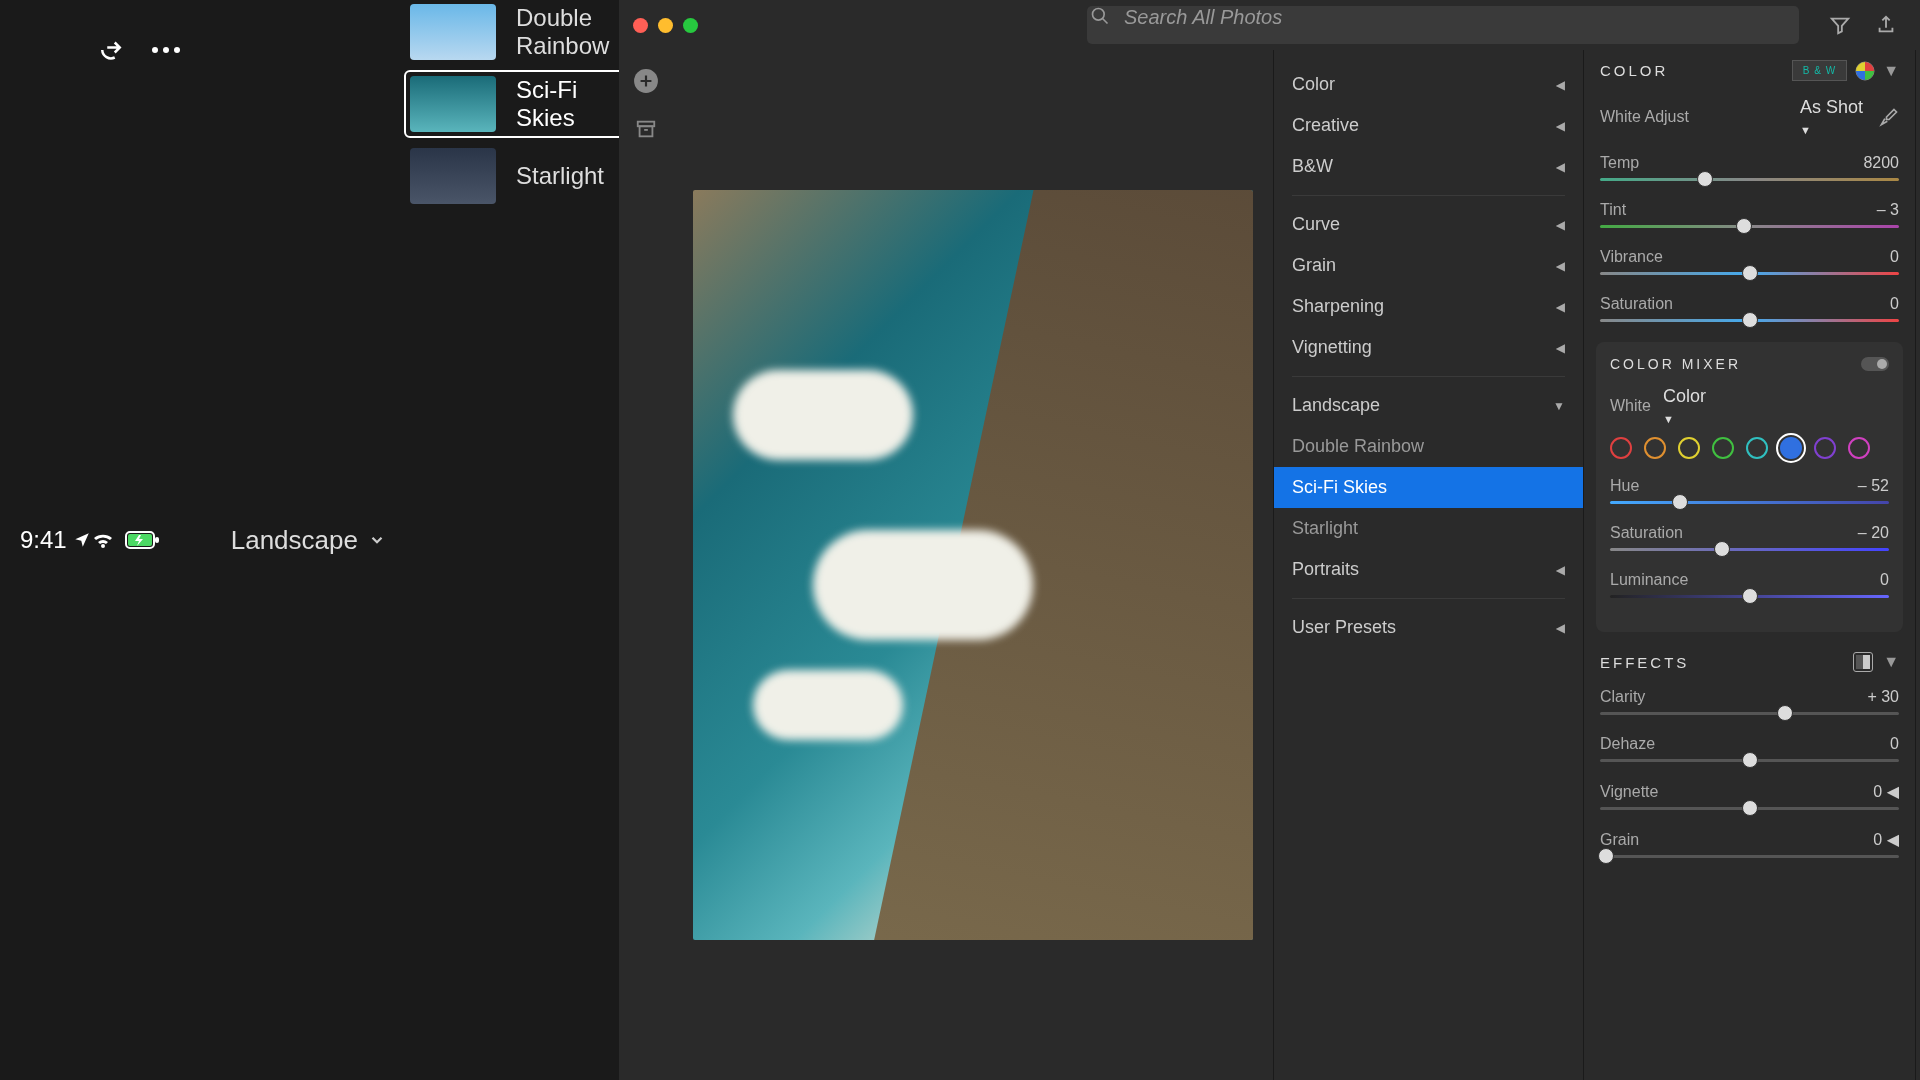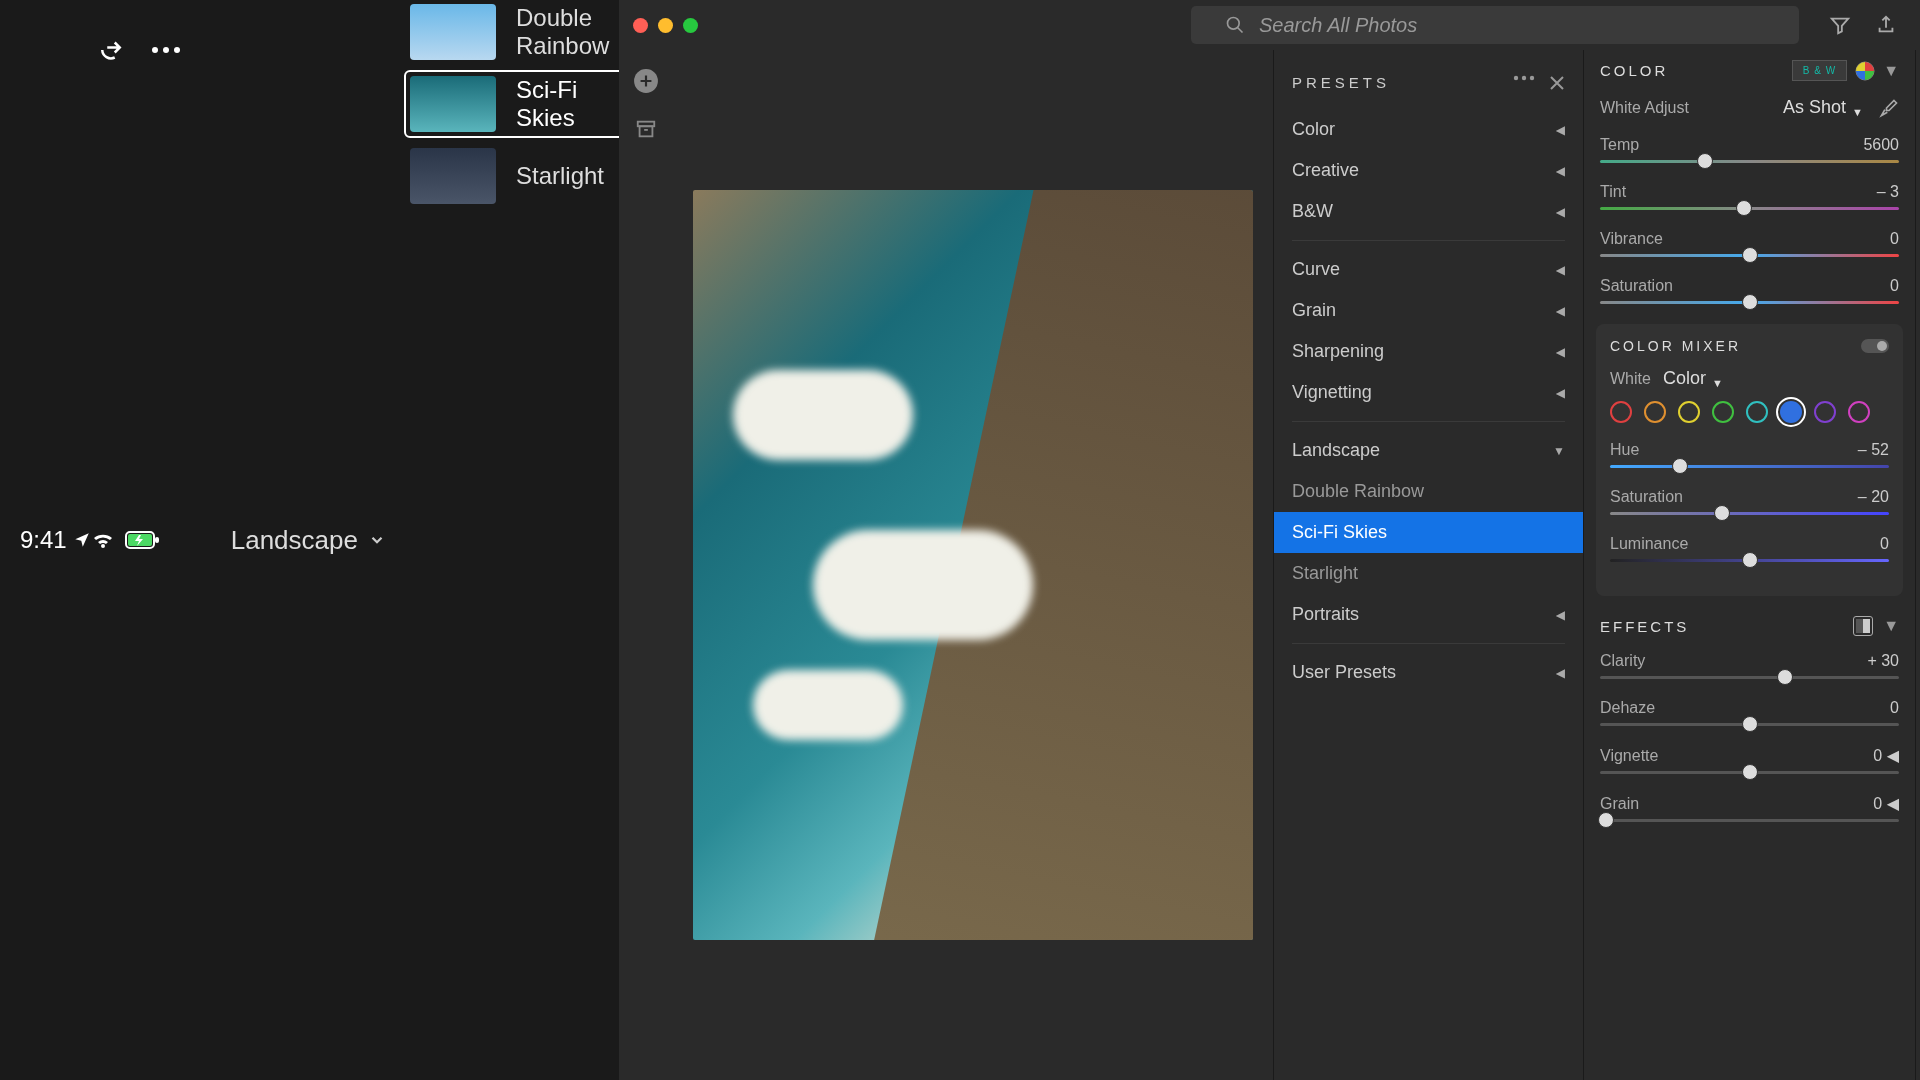--- a/index.html
+++ b/index.html
@@ -23,21 +23,21 @@
 .mobile-preset.selected .mobile-preset-name { color: #fff; font-weight: 500; }
 .mobile-more { color: #aaa; padding-right: 12px; }
 
 .desktop { flex: 1; display: flex; flex-direction: column; background: #2a2a2a; }
 .topbar { height: 50px; background: #2a2a2a; display: flex; align-items: center; padding: 0 14px; gap: 10px; }
 .traffic-lights { display: flex; gap: 10px; }
 .tl { width: 15px; height: 15px; border-radius: 50%; }
 .tl-red { background: #ff5f56; }
 .tl-yellow { background: #ffbd2e; }
 .tl-green { background: #27c93f; }
-.search-box { margin-left: auto; background: #3a3a3a; width: 608px; height: 38px; border-radius: 5px; display: flex; align-items: center; padding: 0 34px; color: #999; font-size: 20px; font-style: italic; gap: 14px; }
+.search-box { margin-left: auto; background: #3a3a3a; width: 712px; height: 38px; border-radius: 5px; display: flex; align-items: flex-start; padding: 0 3px; color: #999; font-size: 20px; font-style: italic; gap: 14px; }
 .top-right-icons { display: flex; gap: 24px; margin-left: 20px; color: #aaa; align-items: center; }
 
 .workspace { flex: 1; display: flex; }
 .left-tools { width: 54px; background: #2a2a2a; display: flex; flex-direction: column; align-items: center; padding-top: 18px; gap: 24px; }
 .tool-icon { color: #999; cursor: pointer; }
 .canvas-area { flex: 1; display: flex; align-items: center; justify-content: center; background: #2a2a2a; padding: 20px; }
 .canvas-image { width: 560px; height: 750px; background: linear-gradient(135deg, #8a7a5c 0%, #1a6b78 25%, #2a8a95 50%, #5ab5bc 65%, #e8e5d5 80%, #6a8a7c 100%); border-radius: 2px; position: relative; overflow: hidden; }
 .diag-overlay { position: absolute; top: -50px; right: -100px; width: 400px; height: 900px; background: linear-gradient(to bottom, #5a4a38, #7a6a4c); transform: rotate(12deg); }
 .sky-cloud { position: absolute; background: #f0f0e8; border-radius: 60px; filter: blur(4px); }
 
@@ -50,21 +50,21 @@
 .preset-row.selected { background: #1473e6; color: #fff; }
 .preset-row .tri { color: #aaa; font-size: 12px; }
 .divider { height: 1px; background: #3a3a3a; margin: 8px 18px; }
 
 .adjust-panel { width: 332px; background: #2a2a2a; border-left: 1px solid #1a1a1a; padding: 10px 16px; overflow-y: auto; }
 .adjust-header { display: flex; align-items: center; justify-content: space-between; margin-bottom: 16px; }
 .adjust-title { font-size: 15px; letter-spacing: 3px; color: #ddd; font-weight: 500; }
 .bw-btn { background: #3a3a3a; border: 1px solid #555; padding: 4px 10px; border-radius: 0; color: #14b8a6; font-size: 10px; letter-spacing: 1px; }
 .adjust-line { display: flex; align-items: center; justify-content: space-between; margin-bottom: 6px; color: #aaa; font-size: 16px; }
 .adjust-value { color: #ccc; }
-.wb-dropdown { color: #ddd; font-size: 18px; display: flex; align-items: flex-end; gap: 6px; }
+.wb-dropdown { color: #ddd; font-size: 18px; display: flex; align-items: flex-start; gap: 6px; flex-direction: column; }
 .slider { height: 3px; background: linear-gradient(to right, #4a8, #888, #a84); position: relative; margin-bottom: 20px; border-radius: 2px; }
 .slider.gray { background: #555; }
 .slider.tint { background: linear-gradient(to right, #4a4, #888, #a4a); }
 .slider.vib { background: linear-gradient(to right, #888, #4ae, #e44); }
 .slider.hue { background: linear-gradient(to right, #4af, #44a); }
 .slider.satb { background: linear-gradient(to right, #888, #44f); }
 .slider.lumb { background: linear-gradient(to right, #222, #66f); }
 .thumb { width: 16px; height: 16px; background: #ddd; border: 1px solid #333; border-radius: 50%; position: absolute; top: -7px; transform: translateX(-50%); cursor: pointer; }
 .mixer-box { background: #323232; border-radius: 8px; padding: 14px; margin: 10px -4px 20px -4px; }
 .mixer-header { display: flex; justify-content: space-between; align-items: center; margin-bottom: 14px; }
@@ -210,37 +210,20 @@
     <div class="canvas-area">
       <div class="canvas-image">
         <div class="diag-overlay"></div>
         <div class="sky-cloud" style="top:180px;left:40px;width:180px;height:90px"></div>
         <div class="sky-cloud" style="top:340px;left:120px;width:220px;height:110px"></div>
         <div class="sky-cloud" style="top:480px;left:60px;width:150px;height:70px"></div>
       </div>
     </div>
 
     <div class="presets-panel">
-      <div class="panel-header">
-        <span class="panel-title">PRESETS</span>
-        <div class="panel-header-icons">
-          <span>
-              <svg width="22" height="6" viewBox="0 0 22 6" fill="#999">
-                <circle cx="3" cy="3" r="2.2"></circle>
-                <circle cx="11" cy="3" r="2.2"></circle>
-                <circle cx="19" cy="3" r="2.2"></circle>
-              </svg>
-            </span>
-          <span>
-              <svg width="16" height="16" viewBox="0 0 16 16" stroke="#999" stroke-width="2">
-                <path d="M2 2l12 12M14 2L2 14"></path>
-              </svg>
-            </span>
-        </div>
-      </div>
       <div id="presets-top">
           <div class="preset-row">
             <span>Color</span>
             <span class="tri">◀</span>
           </div>
           <div class="preset-row">
             <span>Creative</span>
             <span class="tri">◀</span>
           </div>
           <div class="preset-row">
@@ -319,21 +302,21 @@
             <span style="font-size:11px">▼</span>
           </span>
           <svg width="20" height="20" viewBox="0 0 24 24" fill="none" stroke="#aaa" stroke-width="2">
               <path d="M18 3l3 3-9 9H9v-3l9-9zM7 14l-4 7 7-4"></path>
             </svg>
         </div>
       </div>
       <div id="color-sliders">
           <div class="adjust-line">
             <span>Temp</span>
-            <span class="adjust-value">5600</span>
+            <span class="adjust-value">8200</span>
           </div>
   <div class="slider ">
             <div class="thumb" style="left:35%"></div>
           </div>
           <div class="adjust-line">
             <span>Tint</span>
             <span class="adjust-value">– 3</span>
           </div>
   <div class="slider tint">
             <div class="thumb" style="left:48%"></div>

